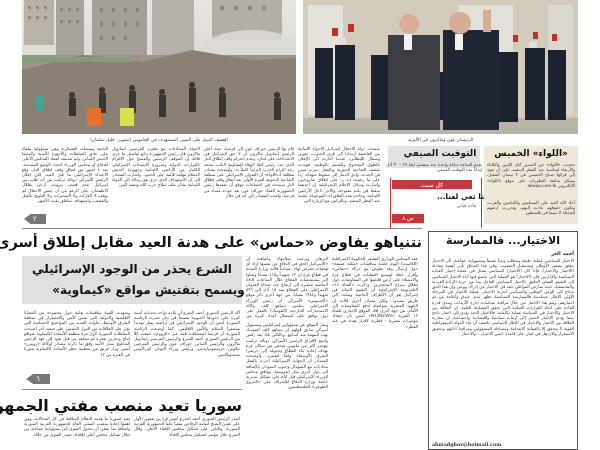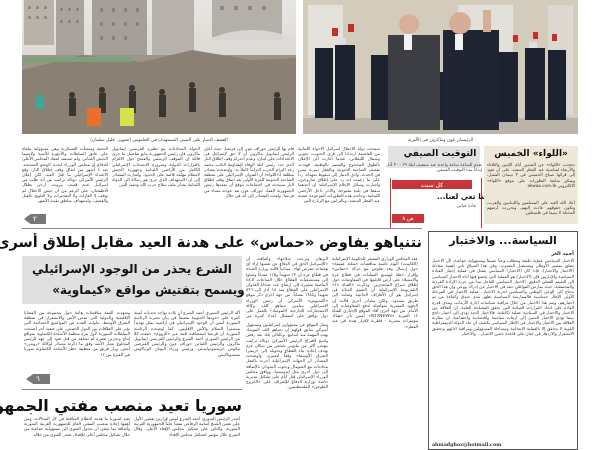--- a/index.html
+++ b/index.html
@@ -159,16 +159,16 @@
 <div class="abs txt" style="left:24px;top:310px;width:106px;height:60px;">وشهدت القمة مناقشات هامة حول مجموعة من القضايا الإقليمية والدولية التي تمس الأمن والاستقرار في منطقة الشرق الأوسط، تناولت العديد من المواضيع الحساسة التي تؤثر على العلاقات بين الدول الخمس. على صعيد آخر أصبحت السلطات السورية لأول مرة منظمة الأسلحة الكيماوية بمواقع إنتاج وتخزين تعتبرة لم تشاهد من قبل تعود إلى عهد الرئيس المخلوع بشار الأسد وفق ما ذكرته مصادر لوكالة «رويترز» أمس. وزار فريق من منظمة حظر الأسلحة الكيماوية سوريا في الفترة من ١٢</div>
 <div class="abs arrow" style="left:26px;top:374px;width:24px;height:10px;">٦</div>
 
 <div class="abs rule" style="left:22px;top:389px;width:220px;height:1px;"></div>
 
 <div class="abs hl" style="left:22px;top:396px;width:220px;font-size:16px;">سوريا تعيد منصب مفتي الجمهورية</div>
 <div class="abs txt" style="left:134px;top:416px;width:106px;height:34px;">أصدر الرئيس السوري أحمد الشرع أمس قرارين يقضي الأول على تعيين الشيخ أسامة الرفاعي مفتياً عاماً للجمهورية العربية السورية، والثاني على تشكيل مجلس الإفتاء الأعلى. وقال الشرع خلال مؤتمر لتشكيل مجلس الإفتاء</div>
 <div class="abs txt" style="left:24px;top:416px;width:106px;height:34px;">تعيد لسوريا ما هدمه النظام الساقط في كل المجالات، ومن أهمها إعادة منصب المفتي العام للجمهورية العربية السورية واضافة بما ينبغي أن تتحول الفتوى إلى مسؤولية جماعية من خلال تشكيل مجلس أعلى للإفتاء، تصدر الفتوى من خلاله.</div>
 
 <div class="abs" style="left:428px;top:231px;width:150px;height:219px;border:1px solid #555;box-sizing:border-box;"></div>
-<div class="abs hl" style="left:430px;top:234px;width:146px;font-size:11px;">السياسة... والاختبار</div>
+<div class="abs hl" style="left:430px;top:234px;width:146px;font-size:11px;">الاختيار... فالممارسة</div>
 <div class="abs" style="left:432px;top:250px;width:142px;font-size:5px;direction:rtl;text-align:right;font-weight:bold;color:#333;">أحمد الغز</div>
 <div class="abs txt" style="left:432px;top:258px;width:142px;height:182px;">الاختيار السياسي عملية دقيقة وتتطلب وعياً عميقاً ومسؤولية جماعية، لأن الاختيار يتعلق بمصير الأوطان ومستقبل الشعوب. وفي هذا السياق تأتي أهمية معادلة (الاختيار والاختبار)، فإذا كان (الاختيار) السياسي يتمثل في عملية إختيار القيادة السياسية والإداريين فإن (الاختبار) هو العملية التي يخضع فيها أداء الاختيار السياسي إلى التقييم العملي الدقيق. الاختيار السياسي الفاعل يبدأ من حرية الإرادة الفردية والمجتمعية، حيث يمارس المواطن حقه في الاختيار عن إدراك ووعي وإن هذا الحق يحتاج إلى الوعي الوطني والسياسي لحرية الاختيار. عملية الاختيار في المرحلة الأولى الإطار حساسية فالممارسة السياسية تظهر مدى صدق وكفاءة من تم اختيارهم، ويتم هذا الاختبار من خلال مراقبة سياسات إدارة الأزمات، ومدى قدرة القادة على اتخاذ القرارات الصائبة التي تحقق المصلحة العامة. إن العلاقة بين الاختيار والاختبار في السياسة عملية تكاملية، فالاختيار الجيد يؤدي إلى اختبار ناجح بينما يؤدي الاختيار السيئ إلى أزمات سياسية واقتصادية واجتماعية. إن مقاربة العلاقة بين الاختيار والاختبار في الإطار السياسي تكشف أن بناء الدولة الديمقراطية القوية لا يتحقق إلا بالعملية الانتخابية ومساءلة المسؤولين ومراقبة أدائهم وتحقيق الاستقرار والازدهار في لبنان على قاعدة حسن الاختيار... والاختبار.</div>
 <div class="abs" style="left:432px;top:441px;width:100px;font-size:4.8px;font-family:'DejaVu Serif',serif;font-weight:bold;color:#333;">ahmadghoz@hotmail.com</div>
 
 </body></html>

